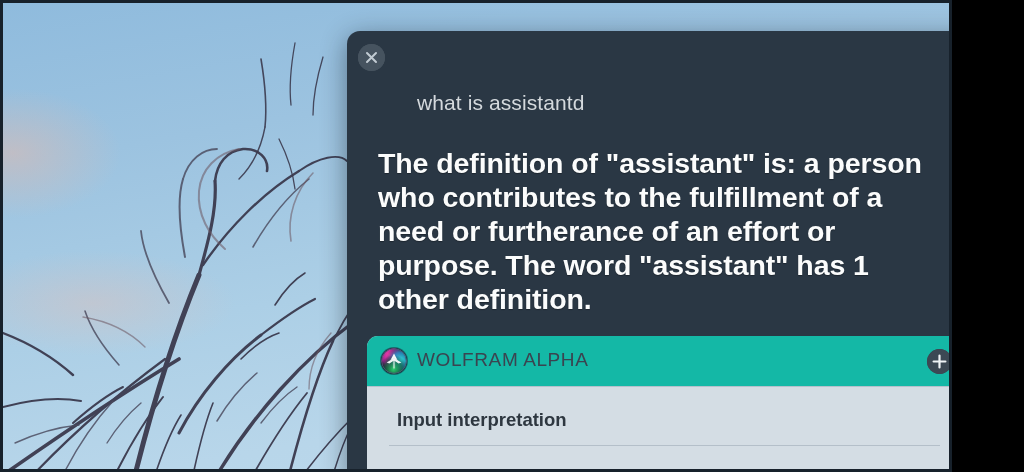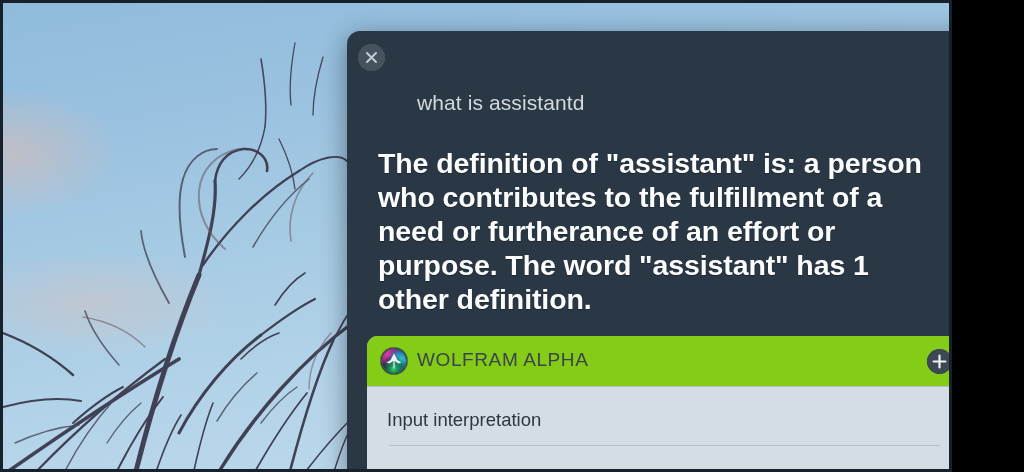--- a/index.html
+++ b/index.html
@@ -96,21 +96,21 @@
     height: 143px;
     background: #d4dde4;
     border-radius: 11px 11px 0 0;
     overflow: hidden;
     box-shadow: 0 -1px 0 rgba(255,255,255,0.35) inset;
   }
 
   #wolfram-card-header {
     position: relative;
     height: 50px;
-    background: #84cc16;
+    background: #14b8a6;
     border-bottom: 1px solid #b5c1cc;
   }
 
   #wolfram-logo {
     position: absolute;
     left: 14px;
     top: 12px;
     width: 26px;
     height: 26px;
     border-radius: 50%;
@@ -143,24 +143,25 @@
   }
   #wolfram-add-button svg { display: block; }
 
   #wolfram-card-body {
     position: relative;
     height: 93px;
   }
 
   #input-interpretation-label {
     position: absolute;
-    left: 20px;
+    left: 30px;
     top: 22px;
     font-size: 18.5px;
     color: #2e3740;
+    font-weight: bold;
   }
 
   #input-interpretation-divider {
     position: absolute;
     left: 22px;
     top: 58px;
     width: 551px;
     height: 1px;
     background: #b4bfc9;
   }

